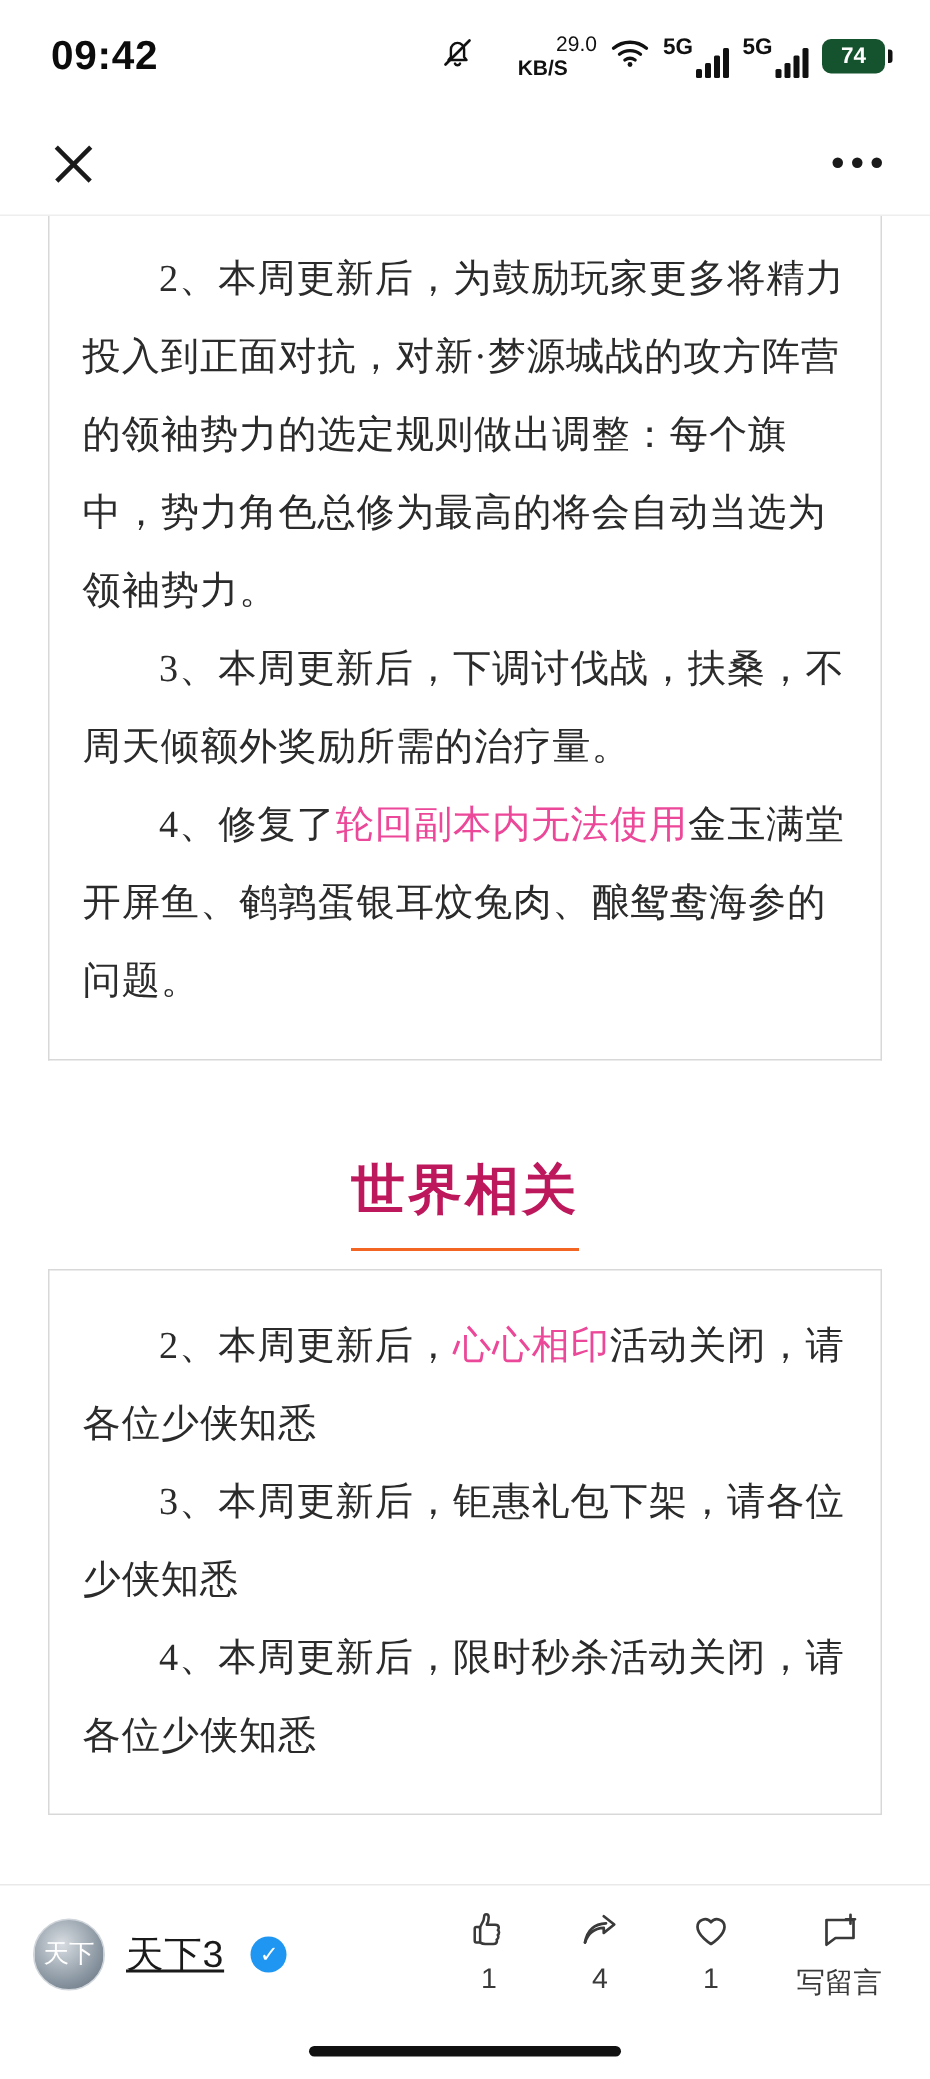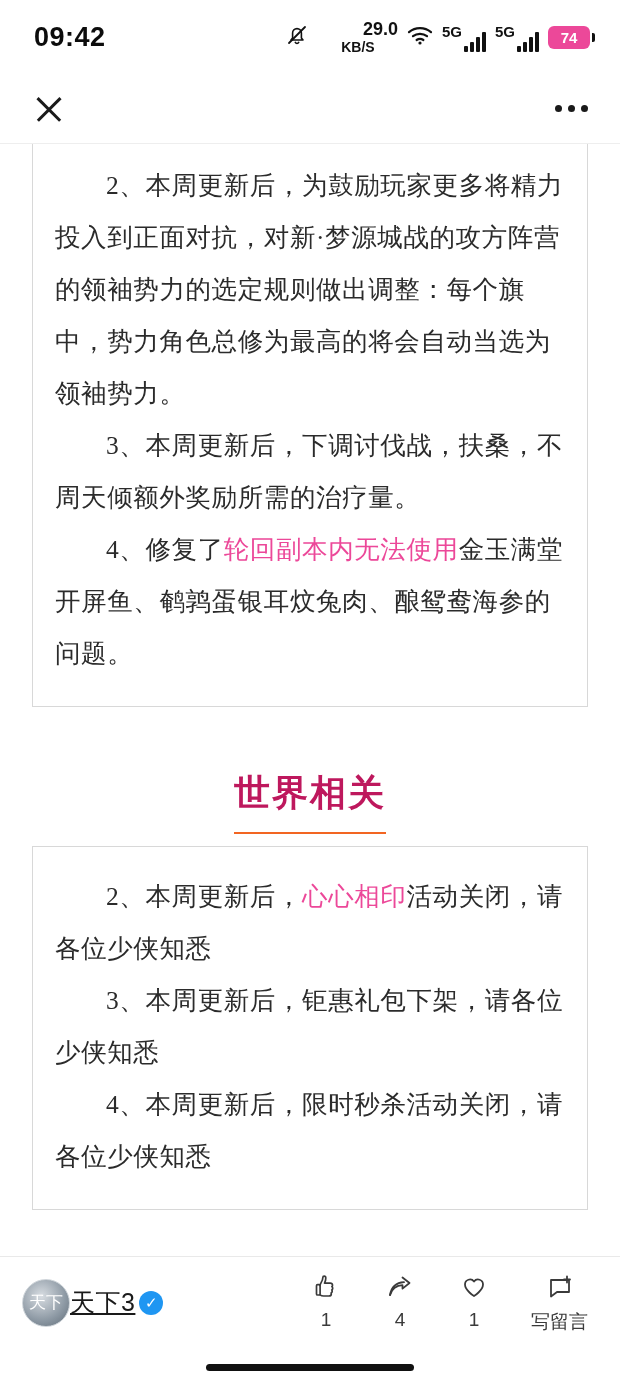--- a/index.html
+++ b/index.html
@@ -38,34 +38,34 @@
     align-items: center;
     gap: 9px;
   }
   .netspeed {
     display: flex;
     flex-direction: column;
     align-items: center;
     line-height: 1;
     color: #111;
   }
-  .netspeed .n1 { font-size: 18px; font-weight: 700; margin-left: 45px; }
+  .netspeed .n1 { font-size: 14px; font-weight: 400; margin-left: 45px; }
   .netspeed .n2 { font-size: 14px; font-weight: 700; margin-top: 2px; }
   .sig-wrap { display: flex; align-items: flex-end; gap: 2px; }
   .sig-label { font-size: 15px; font-weight: 700; color: #111; margin-bottom: 12px; }
   .bars { display: flex; align-items: flex-end; gap: 2px; height: 20px; }
   .bars i { display: block; width: 4px; background: #111; border-radius: 1px; }
   .bars i:nth-child(1) { height: 6px; }
   .bars i:nth-child(2) { height: 10px; }
   .bars i:nth-child(3) { height: 15px; }
   .bars i:nth-child(4) { height: 20px; }
   .battery {
     width: 42px; height: 23px;
     border-radius: 6px;
-    background: #ec4899;
+    background: #14532d;
     color: #fff;
     font-size: 15px;
     font-weight: 700;
     display: flex;
     align-items: center;
     justify-content: center;
     position: relative;
   }
   .battery:after {
     content: "";
@@ -160,20 +160,21 @@
     border-top: 1px solid #e9e9e9;
     background: #fff;
     display: flex;
     align-items: center;
     justify-content: space-between;
     padding: 0 26px 0 22px;
   }
   .account {
     display: flex;
     align-items: center;
+    gap: 14px;
   }
   .avatar {
     width: 48px; height: 48px;
     border-radius: 50%;
     background: radial-gradient(circle at 40% 35%, #d8dde2 0%, #8c98a3 60%, #5f6b76 100%);
     border: 1px solid #cfd5da;
     display: flex;
     align-items: center;
     justify-content: center;
     font-size: 17px;

